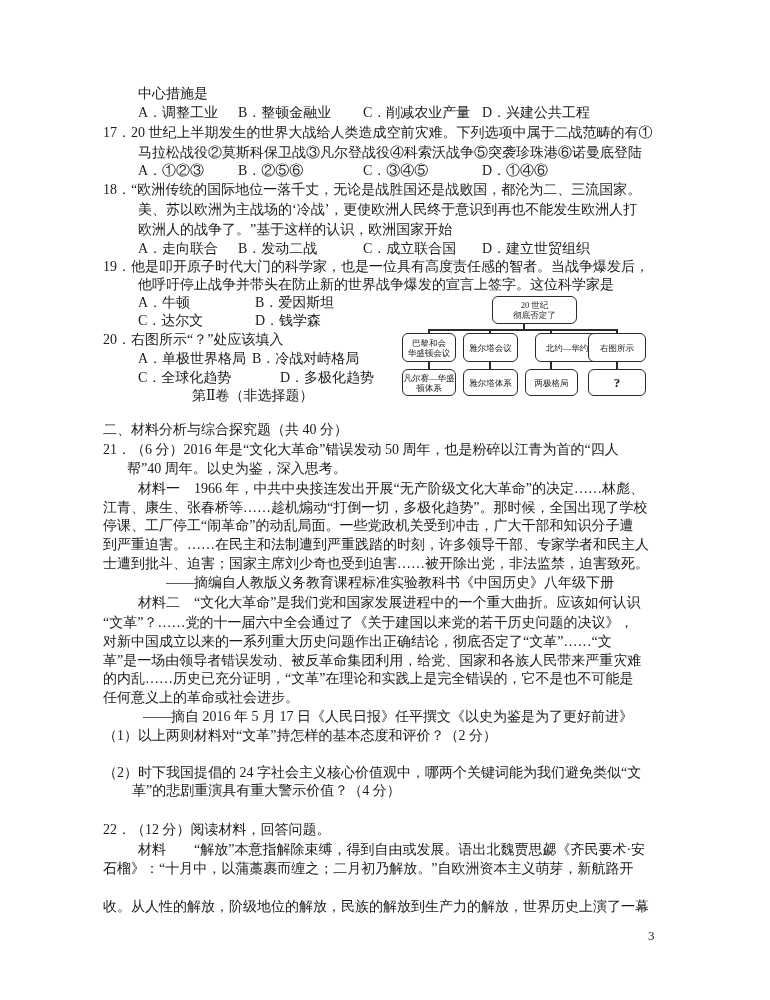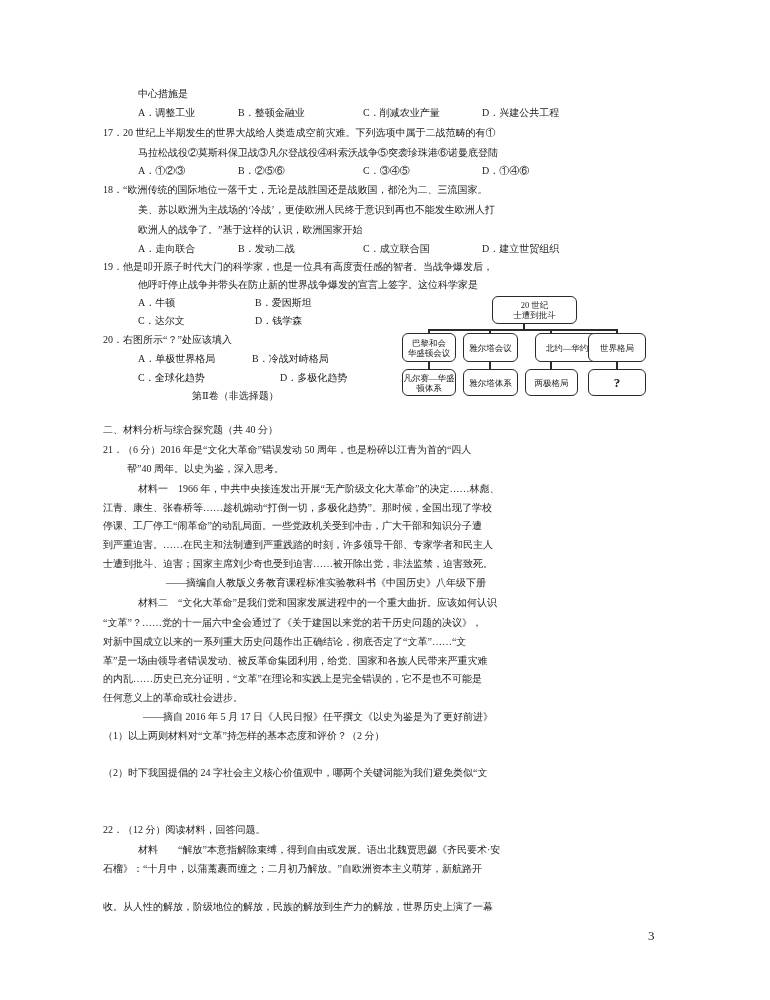--- a/index.html
+++ b/index.html
@@ -3,21 +3,21 @@
 <meta charset="utf-8">
 <style>
   * { margin:0; padding:0; box-sizing:border-box; }
   html,body { background:#e8e8e8; }
   .page {
     position:relative; width:770px; height:1000px; margin:0 auto;
     background:#ffffff; overflow:hidden;
     font-family:"Liberation Serif","DejaVu Serif",serif;
     color:#1b1b1b;
   }
-  .ln { position:absolute; font-size:10px; line-height:19px; white-space:nowrap; }
+  .ln { position:absolute; font-size:14px; line-height:19px; white-space:nowrap; }
   .optrow span { display:inline-block; }
   .o1 { width:100px; } .o2 { width:125px; } .o3 { width:119px; }
   .p1 { width:117px; } .p2 { width:114px; } .p3 { width:142px; }
   .dgbox {
     position:absolute; border:1.5px solid #2b2b2b; border-radius:6px; background:#fff;
     display:flex; flex-direction:column; align-items:center; justify-content:center;
     text-align:center; font-size:8.5px; line-height:10px;
   }
   .dgbox .q { font-size:13px; font-weight:bold; line-height:13px; }
   .dgline { position:absolute; background:#2b2b2b; }
@@ -71,29 +71,29 @@
     <div class="dgline" style="left:489px;top:329px;width:2px;height:5px"></div>
     <div class="dgline" style="left:550px;top:329px;width:2px;height:5px"></div>
     <div class="dgline" style="left:616px;top:329px;width:2px;height:5px"></div>
     <div class="dgline" style="left:428px;top:362px;width:2px;height:7px"></div>
     <div class="dgline" style="left:489px;top:362px;width:2px;height:7px"></div>
     <div class="dgline" style="left:550px;top:362px;width:2px;height:7px"></div>
     <div class="dgline" style="left:616px;top:362px;width:2px;height:7px"></div>
 
     <div class="dgbox" style="left:492px;top:296px;width:85px;height:28px">
       <div>20 世纪</div>
-      <div>士遭到批斗</div>
+      <div>彻底否定了</div>
     </div>
     <div class="dgbox" style="left:402px;top:333px;width:54px;height:29px">
       <div>巴黎和会</div>
       <div>华盛顿会议</div>
     </div>
     <div class="dgbox" style="left:463px;top:333px;width:55px;height:29px">雅尔塔会议</div>
     <div class="dgbox" style="left:535px;top:333px;width:64px;height:29px">北约—华约</div>
-    <div class="dgbox" style="left:588px;top:333px;width:58px;height:29px">世界格局</div>
+    <div class="dgbox" style="left:588px;top:333px;width:58px;height:29px">右图所示</div>
     <div class="dgbox" style="left:402px;top:369px;width:54px;height:27px">
       <div>凡尔赛—华盛</div>
       <div>顿体系</div>
     </div>
     <div class="dgbox" style="left:463px;top:369px;width:55px;height:27px">雅尔塔体系</div>
     <div class="dgbox" style="left:525px;top:369px;width:53px;height:27px">两极格局</div>
     <div class="dgbox" style="left:588px;top:369px;width:58px;height:27px">
       <div class="q">?</div>
     </div>
   </div>
@@ -110,20 +110,21 @@
   <div class="ln" style="top:573px;left:166px">——摘编自人教版义务教育课程标准实验教科书《中国历史》八年级下册</div>
   <div class="ln" style="top:593px;left:138px">材料二　“文化大革命”是我们党和国家发展进程中的一个重大曲折。应该如何认识</div>
   <div class="ln" style="top:613px;left:103px">“文革”？……党的十一届六中全会通过了《关于建国以来党的若干历史问题的决议》，</div>
   <div class="ln" style="top:632px;left:103px">对新中国成立以来的一系列重大历史问题作出正确结论，彻底否定了“文革”……“文</div>
   <div class="ln" style="top:651px;left:103px">革”是一场由领导者错误发动、被反革命集团利用，给党、国家和各族人民带来严重灾难</div>
   <div class="ln" style="top:669px;left:103px">的内乱……历史已充分证明，“文革”在理论和实践上是完全错误的，它不是也不可能是</div>
   <div class="ln" style="top:688px;left:103px">任何意义上的革命或社会进步。</div>
   <div class="ln" style="top:707px;left:143px">——摘自 2016 年 5 月 17 日《人民日报》任平撰文《以史为鉴是为了更好前进》</div>
   <div class="ln" style="top:726px;left:103px">（1）以上两则材料对“文革”持怎样的基本态度和评价？（2 分）</div>
   <div class="ln" style="top:763px;left:103px">（2）时下我国提倡的 24 字社会主义核心价值观中，哪两个关键词能为我们避免类似“文</div>
+  <div class="ln" style="top:781px;left:132px">革”的悲剧重演具有重大警示价值？（4 分）</div>
 
   <div class="ln" style="top:820px;left:103px">22．（12 分）阅读材料，回答问题。</div>
   <div class="ln" style="top:840px;left:138px">材料　　“解放”本意指解除束缚，得到自由或发展。语出北魏贾思勰《齐民要术·安</div>
   <div class="ln" style="top:859px;left:103px">石榴》：“十月中，以蒲藁裹而缠之；二月初乃解放。”自欧洲资本主义萌芽，新航路开</div>
   <div class="ln" style="top:897px;left:103px">收。从人性的解放，阶级地位的解放，民族的解放到生产力的解放，世界历史上演了一幕</div>
 
   <div class="pageno" style="top:928px;left:648px">3</div>
 
 </div>
 

